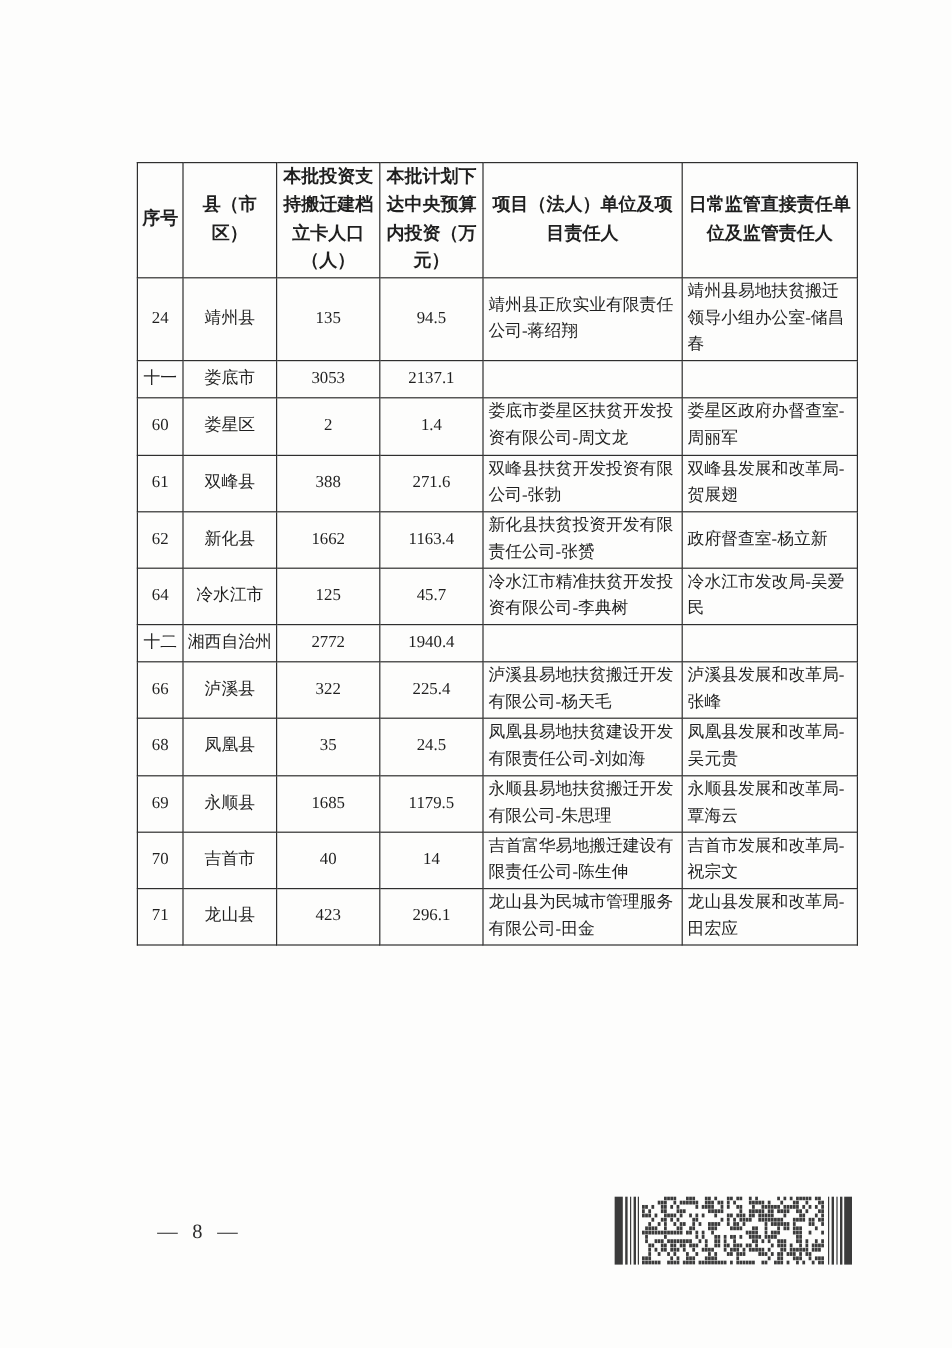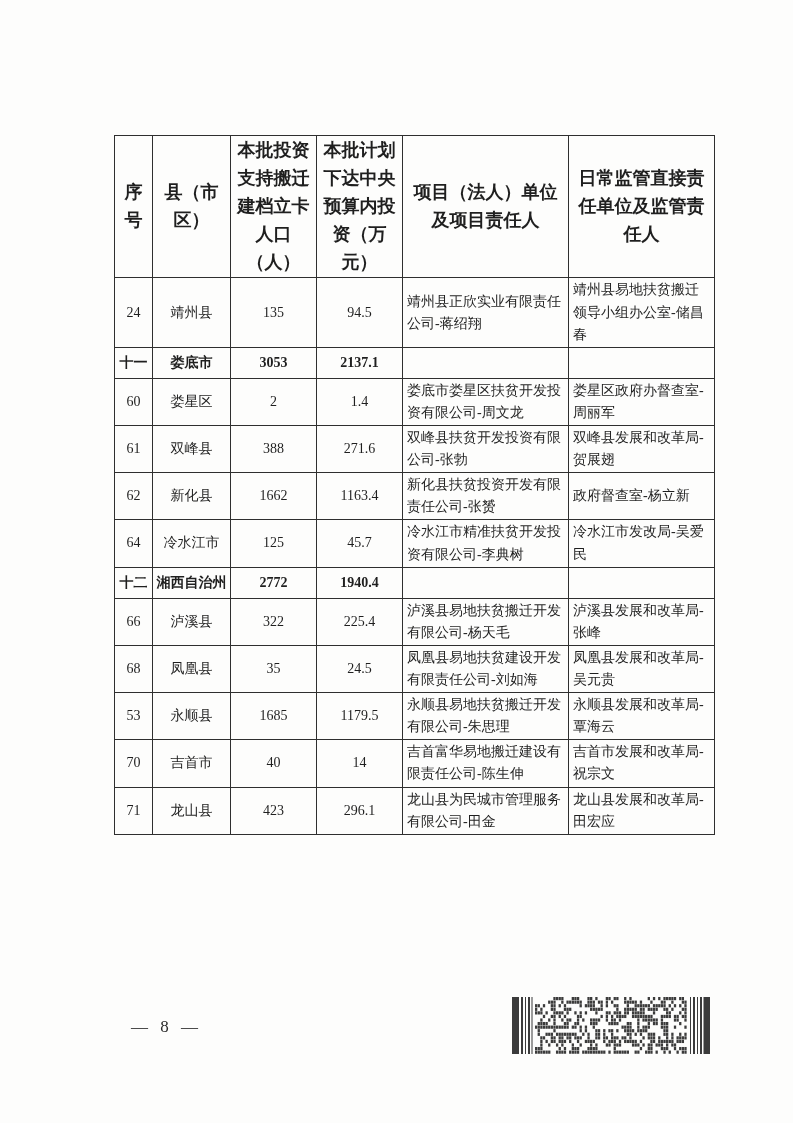--- a/index.html
+++ b/index.html
@@ -24,37 +24,37 @@
     table-layout:fixed;
   }
   .doc-table th,.doc-table td{
     border:1px solid var(--line);
     padding:1px 3px;
     vertical-align:middle;
     overflow:hidden;
   }
   .doc-table thead th{
     height:73px;
-    font-size:18px;
+    font-size:15px;
     font-weight:700;
     text-align:center;
     line-height:1.55;
   }
   .doc-table td{
     font-size:14px;
     line-height:1.58;
   }
   .doc-table td:nth-child(1),
   .doc-table td:nth-child(2),
   .doc-table td:nth-child(3),
   .doc-table td:nth-child(4){text-align:center;}
   .doc-table td:nth-child(5),
   .doc-table td:nth-child(6){text-align:left;padding-left:4px;padding-right:2px;}
   .doc-table tr.data-row td{height:44px;}
-  .doc-table tr.section-row td{height:28px;font-weight:700;margin-top:20px;}
+  .doc-table tr.section-row td{height:28px;font-weight:400;margin-top:20px;}
   .page-number{
     position:absolute;
     left:131px;top:1017px;
     font-size:17px;
     letter-spacing:4px;
     color:#2a2a2a;
     white-space:nowrap;
   }
   .barcode{
     position:absolute;
@@ -153,21 +153,21 @@
         </tr>
         <tr class="data-row">
           <td>68</td>
           <td>凤凰县</td>
           <td>35</td>
           <td>24.5</td>
           <td>凤凰县易地扶贫建设开发有限责任公司-刘如海</td>
           <td>凤凰县发展和改革局-吴元贵</td>
         </tr>
         <tr class="data-row">
-          <td>53</td>
+          <td>69</td>
           <td>永顺县</td>
           <td>1685</td>
           <td>1179.5</td>
           <td>永顺县易地扶贫搬迁开发有限公司-朱思理</td>
           <td>永顺县发展和改革局-覃海云</td>
         </tr>
         <tr class="data-row">
           <td>70</td>
           <td>吉首市</td>
           <td>40</td>

